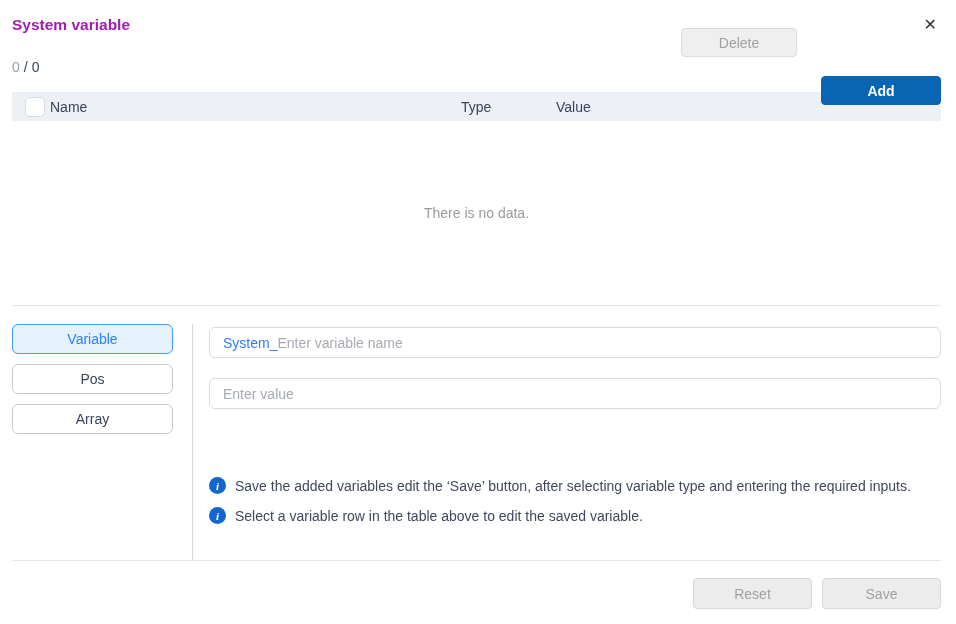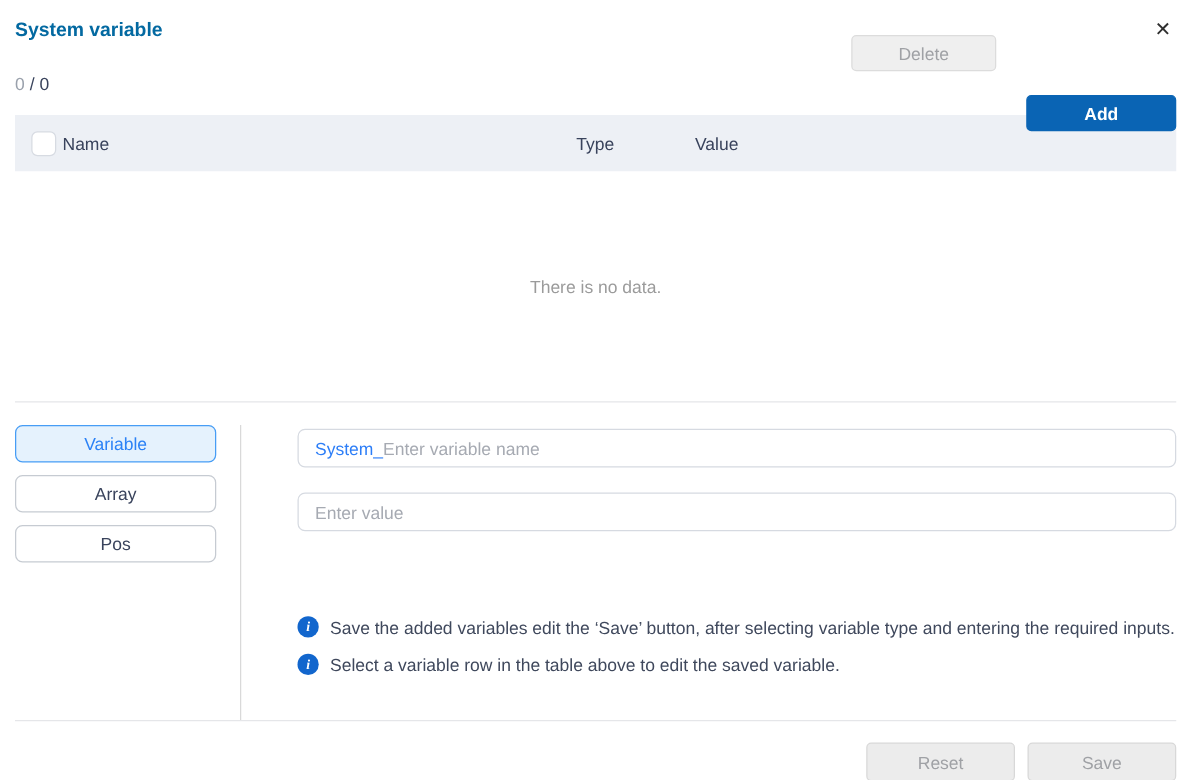--- a/index.html
+++ b/index.html
@@ -9,21 +9,21 @@
     color: #3c4659;
     overflow: hidden;
   }
   .dialog { width: 956px; height: 624px; padding: 0 15px 0 12px; background: #fff; }
 
   
   .dlg-header {
     display: flex; align-items: center; justify-content: space-between;
     padding-top: 13px; height: 36px;
   }
-  .dlg-title { font-size: 15.5px; font-weight: 700; color: #0369a1; }
+  .dlg-title { font-size: 15.5px; font-weight: 700; color: #a21caf; }
   .close-btn {
     background: none; border: none; cursor: pointer;
     font-size: 16px; color: #2f2f2f; line-height: 1; padding: 2px 4px;
   }
 
   
   .toolbar {
     margin-top: 16px; height: 29px;
     display: flex; align-items: center; justify-content: space-between;
   }
@@ -37,40 +37,40 @@
   .btn-disabled {
     width: 116px; background: #efefef; border: 1px solid #dcdcdc; color: #9fa1a5;
   }
   .btn-primary {
     width: 120px; background: #0a64b4; border: 1px solid #0a64b4;
     color: #ffffff; font-weight: 700; margin-top: 48px;
   }
 
   
   .table-header {
-    margin-top: 11px; height: 45px; background: #edf0f5;
+    margin-top: 11px; height: 29px; background: #edf0f5;
     display: grid; grid-template-columns: 38px 411px 95px auto;
     align-items: center; font-size: 14px; color: #39435c;
   }
   .checkbox {
     width: 20px; height: 20px; margin-left: 13px;
     background: #ffffff; border: 1px solid #d7dbe2; border-radius: 5px;
     cursor: pointer;
   }
 
   
   .empty-state {
     height: 184px; display: flex; align-items: center; justify-content: center;
     font-size: 14px; color: #9b9b9b;
   }
 
   .divider { border: none; border-top: 1px solid #e5e6e9; }
 
   
-  .editor { height: 254px; display: flex; padding-top: 18px; gap: 29px; }
+  .editor { height: 254px; display: flex; padding-top: 18px; }
   .type-col {
     width: 181px; flex: 0 0 181px; border-right: 1px solid #d9d9d9;
     display: flex; flex-direction: column; gap: 10px;
   }
   .type-btn {
     width: 161px; height: 30px; border-radius: 6px; font-size: 14px;
     font-family: inherit; background: #ffffff; border: 1px solid #c6cbd2;
     color: #39435c; cursor: pointer;
   }
   .type-btn.selected {
@@ -144,22 +144,22 @@
 
   <div class="empty-state">
     <span>There is no data.</span>
   </div>
 
   <hr class="divider">
 
   <div class="editor">
     <div class="type-col">
       <button class="type-btn selected">Variable</button>
+      <button class="type-btn">Pos</button>
       <button class="type-btn">Array</button>
-      <button class="type-btn">Pos</button>
     </div>
 
     <div class="form-col">
       <div class="input-box name">
         <span class="prefix">System_</span>
           <span class="placeholder">Enter variable name</span>
       </div>
       <input class="input-box value" type="text" placeholder="Enter value" style="">
 
       <div class="notes">

